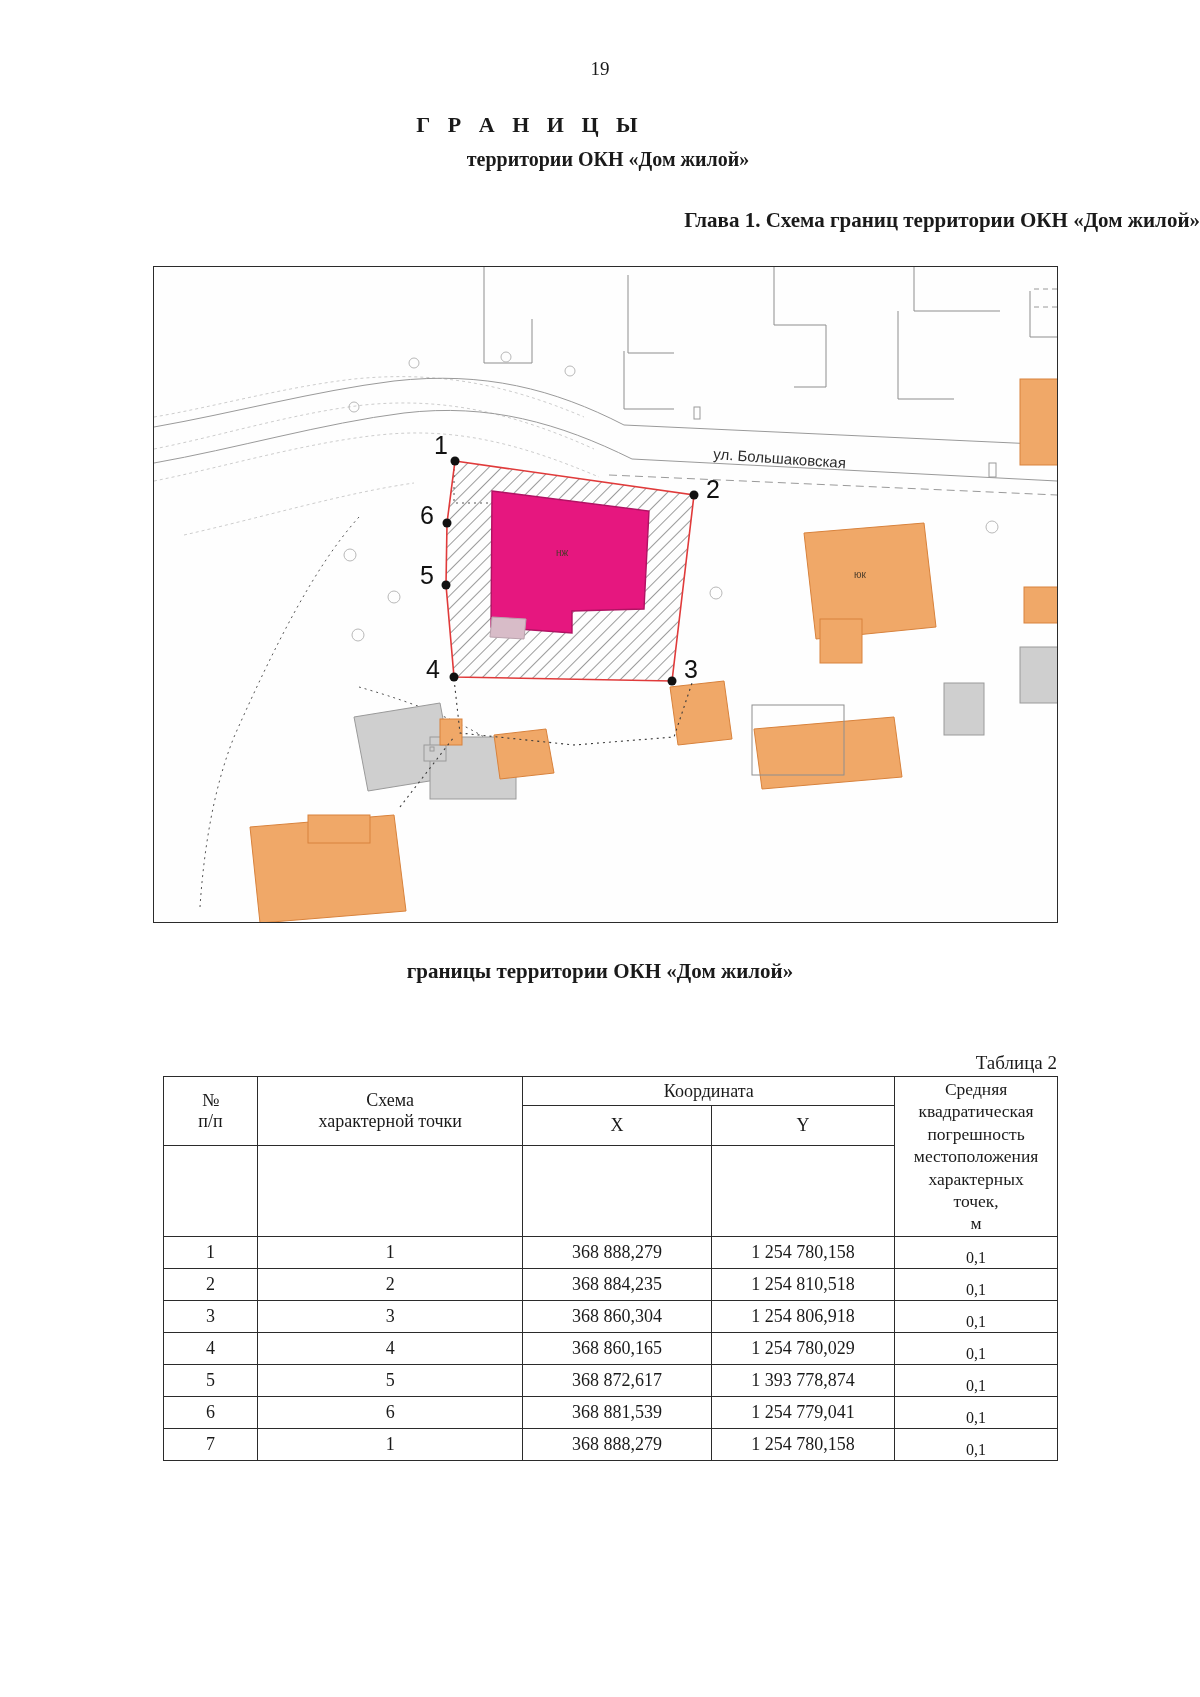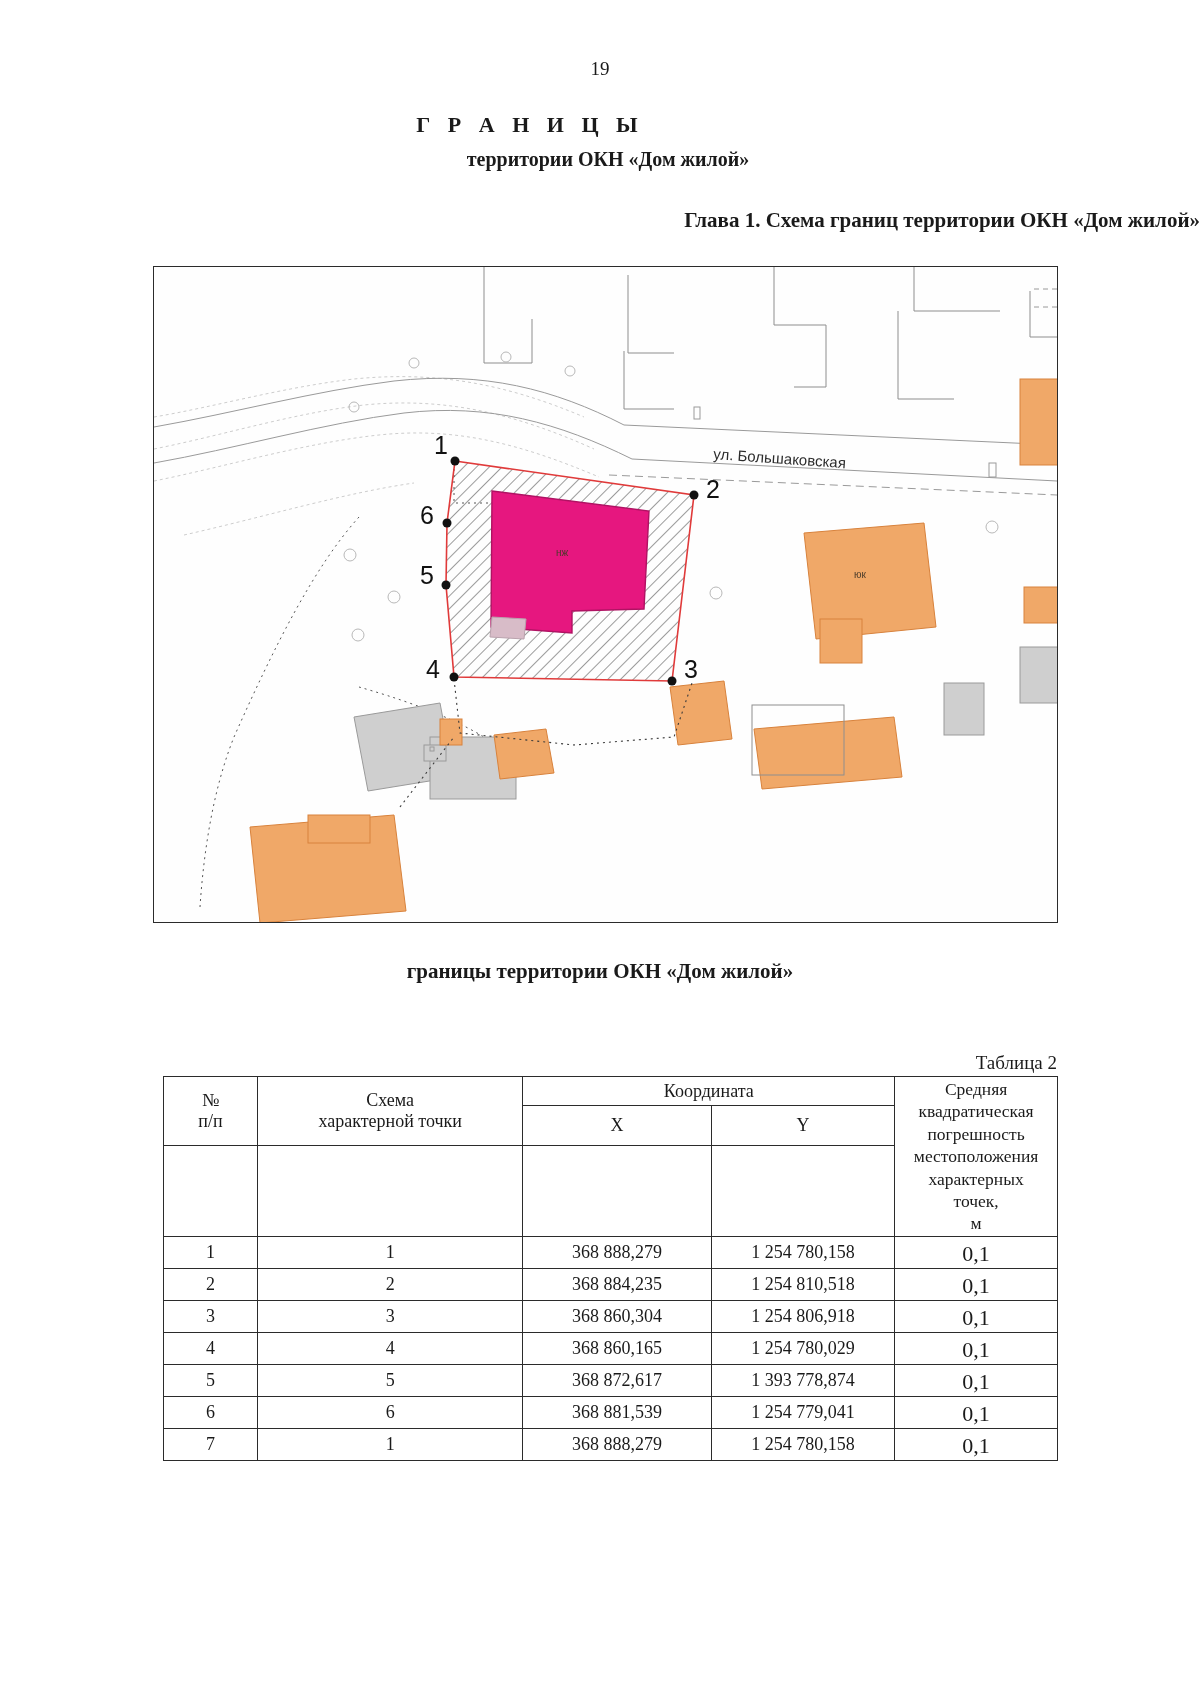--- a/index.html
+++ b/index.html
@@ -129,21 +129,21 @@
     padding: 1px 3px;
   }
   .th-top { height: 26px; }
   .col-np { width: 92px; }
   .col-pt { width: 270px; }
   .col-x  { width: 190px; }
   .col-y  { width: 185px; }
   .col-err{ width: 158px; }
   .err-cell { line-height: 1.28; font-size: 17.5px; }
   .data-row td { height: 29px; }
-  .err-val { vertical-align: bottom; font-size: 22px; padding-bottom: 3px;}
+  .err-val { vertical-align: bottom; font-size: 16px; padding-bottom: 3px;}
 </style>
 </head>
 <body>
 
 <div class="page">
 
   <div class="page-number">19</div>
   <div class="doc-title">Г Р А Н И Ц Ы</div>
   <div class="doc-subtitle">территории ОКН «Дом жилой»</div>
   <div class="chapter1-title">Глава 1. Схема границ территории ОКН «Дом жилой»</div>

